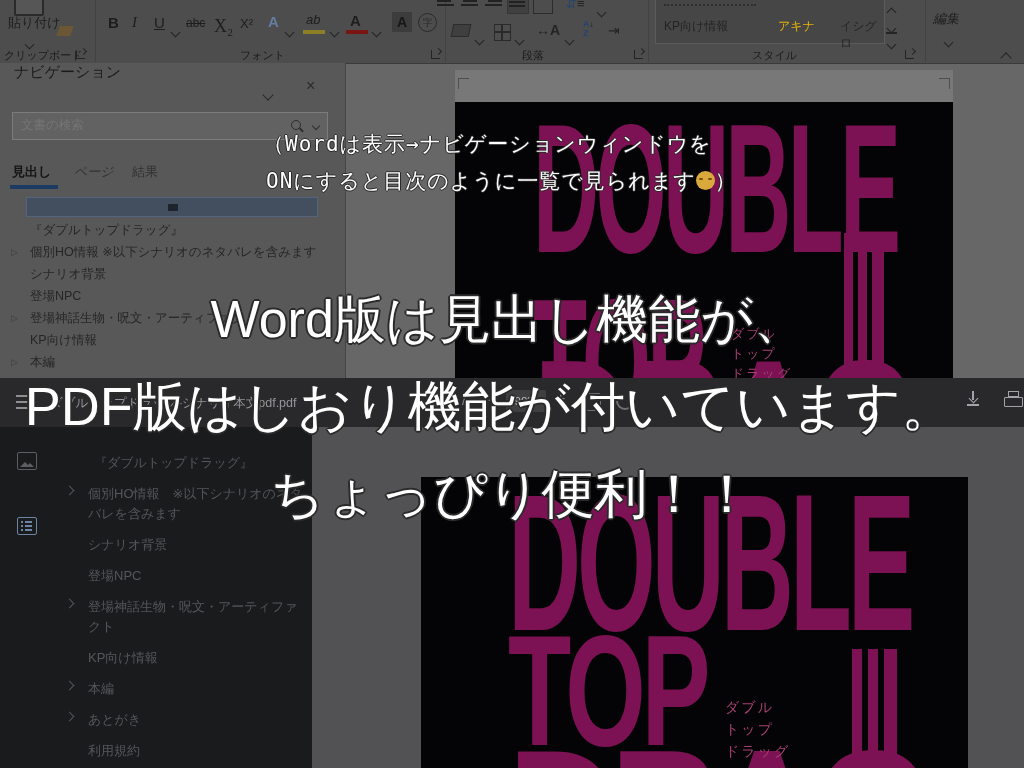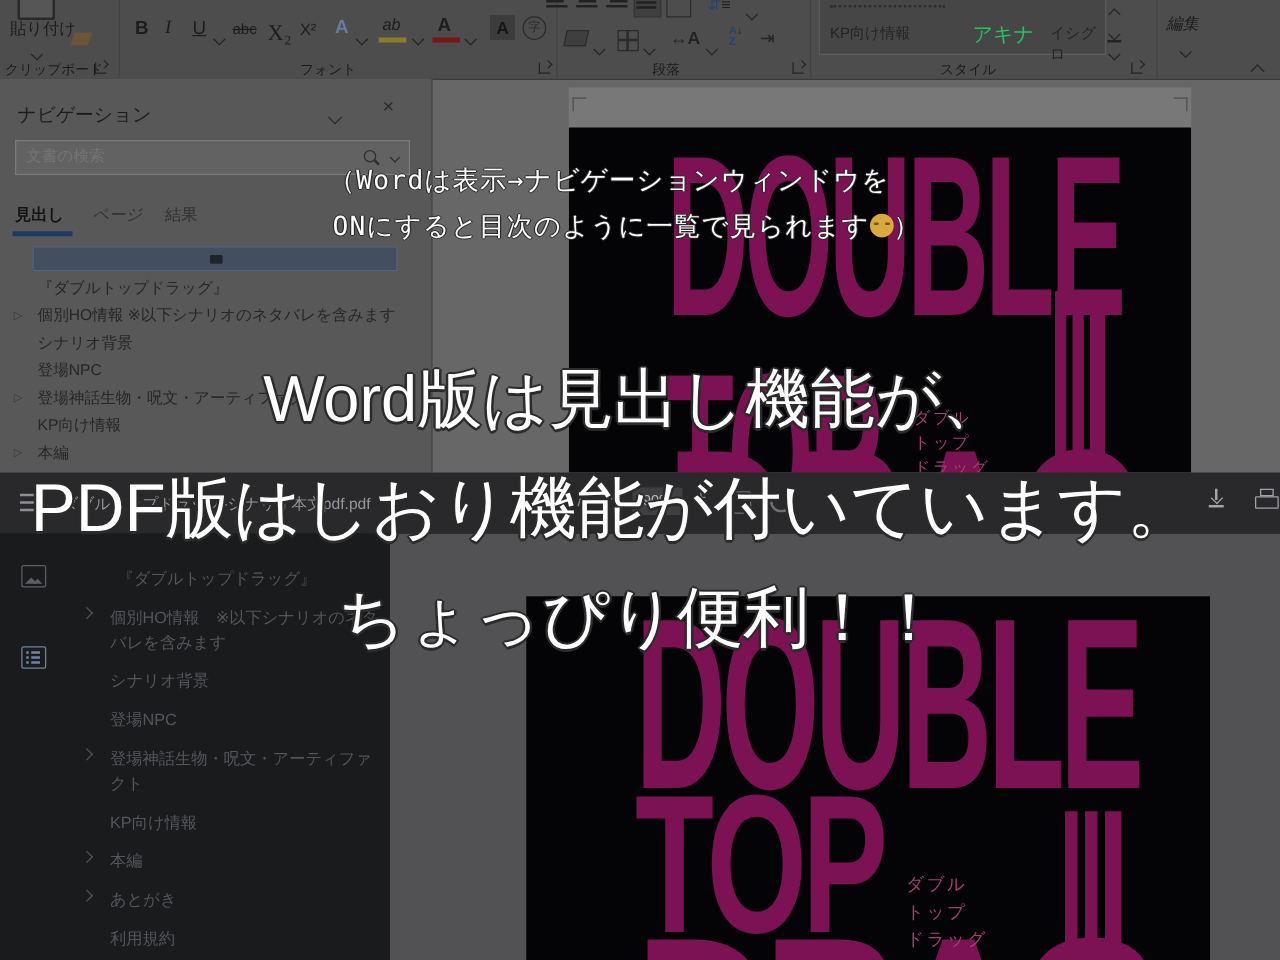--- a/index.html
+++ b/index.html
@@ -112,37 +112,37 @@
     <div class="abs" style="left:566px;top:30px;"><span class="chev"></span></div>
     <div class="abs" style="left:583px;top:20px;font-size:9px;line-height:9px;font-weight:bold;color:#27436e;"><span>A</span><span style="color:#222;">↓</span><br><span>Z</span></div>
     <div class="abs" style="left:608px;top:22px;font-size:14px;color:#242424;">⇥</div>
     <div class="grp-label" style="left:522px;">段落</div>
     <div class="launcher" style="left:634px;top:50px;"></div>
     <div class="rib-sep" style="left:648px;"></div>
 
     <div class="abs" style="left:655px;top:-3px;width:228px;height:45px;background:#464646;border:1px solid #5c5c5c;">
       <div class="abs" style="left:8px;top:6px;width:92px;border-top:2px dotted #2e2e2e;"></div>
       <div class="abs" style="left:8px;top:20px;font-size:12px;color:#242424;">KP向け情報</div>
-      <div class="abs" style="left:122px;top:20px;font-size:16px;color:#22c55e;">アキナ</div>
+      <div class="abs" style="left:122px;top:20px;font-size:12px;color:#eab308;">アキナ</div>
       <div class="abs" style="left:184px;top:20px;font-size:12px;color:#242424;">イシグロ</div>
     </div>
     <div class="abs" style="left:888px;top:2px;"><span class="chev" style="transform:rotate(-135deg);"></span></div>
     <div class="abs" style="left:888px;top:18px;"><span class="chev"></span></div>
     <div class="abs" style="left:886px;top:32px;width:11px;border-top:2px solid #242424;"><span class="chev" style="margin-left:2px;"></span></div>
     <div class="grp-label" style="left:752px;">スタイル</div>
     <div class="launcher" style="left:905px;top:50px;"></div>
     <div class="rib-sep" style="left:925px;"></div>
 
     <div class="abs" style="left:933px;top:10px;font-size:13px;font-style:italic;">編集</div>
     <div class="abs" style="left:945px;top:32px;"><span class="chev"></span></div>
     <div class="abs" style="left:1002px;top:48px;"><span class="chev" style="transform:rotate(-135deg);width:7px;height:7px;"></span></div>
   </div>
 
   <div id="navpane" class="abs">
-    <div class="abs" style="left:14px;top:20px;font-size:15px;color:#1c1c1c;">ナビゲーション</div>
+    <div class="abs" style="left:14px;top:0;font-size:15px;color:#1c1c1c;">ナビゲーション</div>
     <div class="abs" style="left:264px;top:22px;"><span class="chev" style="width:7px;height:7px;border-color:#2a2a2a;"></span></div>
     <div class="abs" style="left:306px;top:14px;font-size:16px;color:#2a2a2a;">×</div>
     <div class="abs" style="left:12px;top:49px;width:316px;height:28px;background:#626262;border:1px solid #7b7b7b;box-sizing:border-box;">
       <input style="position: absolute; left: 6px; top: 4px; width: 250px; background: transparent; border: none; outline: none; font-size: 12.5px; color: rgb(46, 46, 46); font-family: inherit;" placeholder="文書の検索">
       <span class="mag" style="position:absolute;right:26px;top:7px;"></span>
       <span class="chev" style="position:absolute;right:8px;top:10px;width:5px;height:5px;border-color:#2e2e2e;"></span>
     </div>
     <div class="abs" style="left:12px;top:100px;font-size:13px;font-weight:bold;color:#141414;">見出し</div>
     <div class="abs" style="left:10px;top:122px;width:48px;height:4px;background:#1d3a63;"></div>
     <div class="abs" style="left:74px;top:100px;font-size:13px;color:#323232;font-style:italic;">ページ</div>

